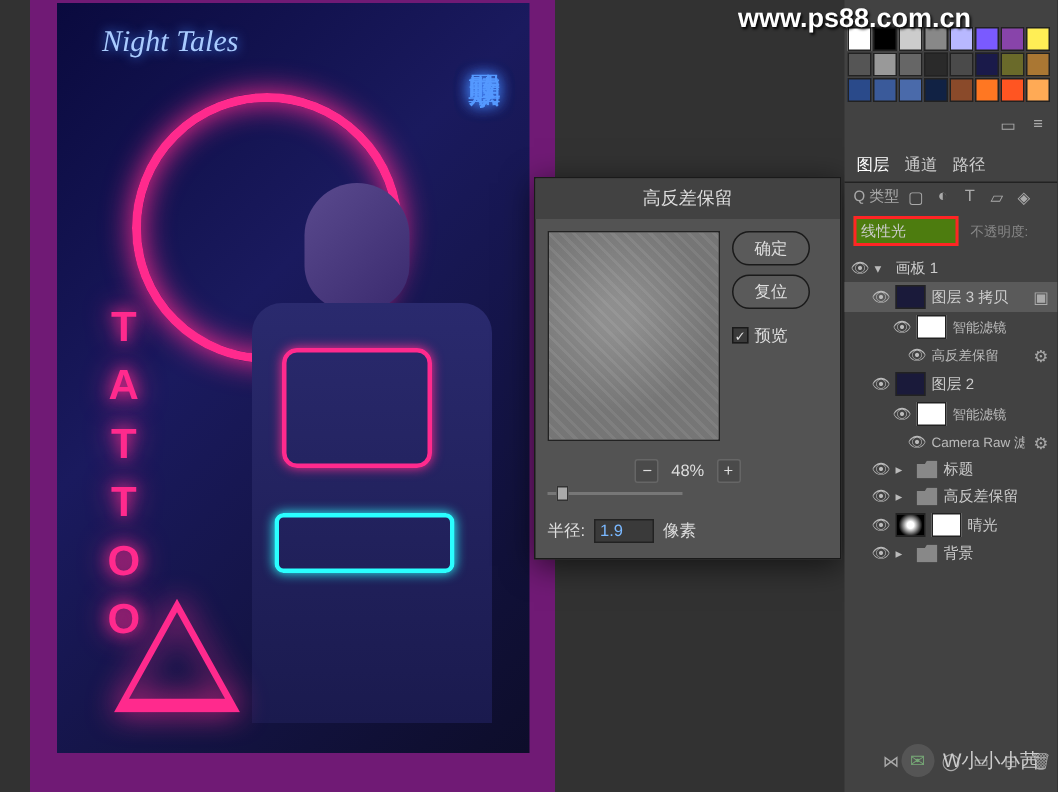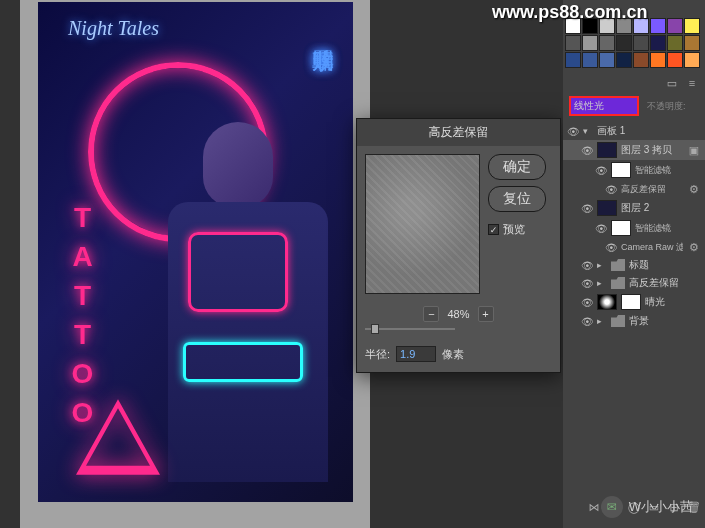--- a/index.html
+++ b/index.html
@@ -1,19 +1,19 @@
 <!DOCTYPE html>
 <html><head>
 <meta charset="utf-8">
 <style>
 * { margin: 0; padding: 0; box-sizing: border-box; font-family: "Microsoft YaHei", sans-serif; }
 body { background: #323232; width: 705px; height: 528px; overflow: hidden; position: relative; }
 
 
-.canvas-area { position: absolute; left: 20px; top: 0; width: 350px; height: 528px; background: #a3a3a3; }
+.canvas-area { position: absolute; left: 20px; top: 0; width: 350px; height: 528px; background: #701a75; }
 .artwork { position: absolute; left: 18px; top: 2px; width: 315px; height: 500px; background: linear-gradient(135deg, #0a0a3e 0%, #1a1a5e 40%, #0d0d2a 100%); overflow: hidden; }
 .neon-circle { position: absolute; left: 50px; top: 60px; width: 180px; height: 180px; border: 6px solid #ff2a8d; border-radius: 50%; box-shadow: 0 0 20px #ff2a8d, inset 0 0 20px #ff2a8d; }
 .neon-triangle { position: absolute; left: 30px; bottom: 20px; width: 0; height: 0; border-left: 50px solid transparent; border-right: 50px solid transparent; border-bottom: 90px solid transparent; filter: drop-shadow(0 0 10px #ff2a8d); }
 .neon-triangle::before { content:''; position:absolute; left:-50px; top:0; width:0; height:0; border-left: 50px solid transparent; border-right: 50px solid transparent; border-bottom: 90px solid #ff2a8d; clip-path: polygon(50% 8%, 8% 92%, 92% 92%, 50% 8%, 50% 18%, 82% 82%, 18% 82%, 50% 18%); }
 .tattoo-text { position: absolute; left: 28px; top: 200px; writing-mode: vertical-rl; text-orientation: upright; color: #ff2a8d; font-size: 28px; font-weight: bold; text-shadow: 0 0 10px #ff2a8d, 0 0 20px #ff2a8d; letter-spacing: 8px; }
 .night-tales { position: absolute; left: 30px; top: 15px; color: #aaccff; font-style: italic; font-size: 20px; text-shadow: 0 0 8px #4488ff; font-family: cursive; }
 .figure { position: absolute; left: 110px; top: 110px; width: 200px; height: 380px; }
 .figure-body { position: absolute; left: 20px; top: 90px; width: 160px; height: 280px; background: linear-gradient(180deg, #2a2a6e, #1a1a4e); border-radius: 20px 20px 0 0; }
 .figure-head { position: absolute; left: 55px; top: 10px; width: 70px; height: 85px; background: linear-gradient(135deg, #5a4a8e, #3a2a6e); border-radius: 35px 35px 30px 30px; }
 .harness-line { position: absolute; border: 3px solid #ff2a8d; box-shadow: 0 0 8px #ff2a8d; }
@@ -22,41 +22,41 @@
 .c1 { left: 35px; top: 230px; width: 120px; height: 40px; border-radius: 6px; }
 .cn-neon { position: absolute; right: 15px; top: 30px; writing-mode: vertical-rl; color: #5599ff; font-size: 22px; text-shadow: 0 0 10px #4488ff; }
 
 
 .dialog { position: absolute; left: 356px; top: 118px; width: 205px; background: #535353; border: 1px solid #1a1a1a; box-shadow: 0 4px 20px rgba(0,0,0,0.6); }
 .dialog-title { background: #424242; color: #ddd; font-size: 12px; padding: 5px 10px; text-align: center; position: relative; }
 .dialog-body { padding: 8px; display: flex; }
 .preview-box { width: 115px; height: 140px; background: #7a7a7a; border: 1px solid #222; position: relative; overflow: hidden; }
 .preview-content { width:100%; height:100%; background: repeating-linear-gradient(45deg, #888, #888 2px, #7a7a7a 2px, #7a7a7a 6px), radial-gradient(circle at 40% 40%, #999 10%, #777 60%); background-blend-mode: overlay; filter: contrast(0.7); }
 .dialog-right { margin-left: 8px; display: flex; flex-direction: column; gap: 6px; }
-.ps-button { background: #5a5a5a; border: 1px solid #1a1a1a; border-radius: 12px; color: #ddd; font-size: 14px; padding: 3px 14px; text-align: center; cursor: pointer; }
+.ps-button { background: #5a5a5a; border: 1px solid #1a1a1a; border-radius: 12px; color: #ddd; font-size: 11px; padding: 3px 14px; text-align: center; cursor: pointer; }
 .checkbox-row { display: flex; align-items: center; gap: 4px; color: #ddd; font-size: 11px; margin-top: 4px; }
 .checkbox { width: 11px; height: 11px; background: #3a3a3a; border: 1px solid #1a1a1a; display: inline-flex; align-items: center; justify-content: center; color: #ddd; font-size: 9px; }
 .zoom-row { display: flex; align-items: center; justify-content: center; gap: 8px; padding: 4px 0; color: #ddd; font-size: 11px; }
 .zoom-btn { width: 16px; height: 16px; border: 1px solid #666; border-radius: 2px; background: #4a4a4a; display: inline-flex; align-items: center; justify-content: center; cursor: pointer; }
-.radius-row { display: flex; align-items: center; gap: 6px; padding: 4px 8px 10px; color: #ddd; font-size: 11px; margin-top: 12px; }
+.radius-row { display: flex; gap: 6px; padding: 4px 8px 10px; color: #ddd; font-size: 11px; margin-top: 12px; }
 .radius-input { width: 40px; background: #3a3a3a; border: 1px solid #222; color: #7ab8ff; font-size: 11px; padding: 1px 3px; }
 .slider-track { position: relative; width: 90px; height: 2px; background: #777; margin: 2px 8px 8px; }
 .slider-thumb { position: absolute; left: 6px; top: -4px; width: 8px; height: 10px; background: #aaa; border: 1px solid #333; }
 
 
 .right-panels { position: absolute; right: 0; top: 0; width: 142px; height: 528px; background: #424242; }
 .swatches { position: absolute; right: 2px; top: 18px; width: 138px; }
 .swatch-row { display: flex; gap: 1px; margin-bottom: 1px; }
 .swatch { width: 16px; height: 16px; border: 1px solid #222; }
 .panel-tabs { display: flex; gap: 10px; padding: 4px 8px; color: #ccc; font-size: 11px; border-bottom: 1px solid #222; margin-top: 6px; }
 .panel-tabs span.active { color: #fff; }
 .panel-icon-row { display: flex; justify-content: flex-end; gap: 6px; padding: 2px 6px; }
 .tiny-icon { width: 14px; height: 14px; color: #aaa; font-size: 11px; display:inline-flex; align-items:center; justify-content:center; }
 .blend-row { display: flex; align-items: center; padding: 4px 6px; gap: 4px; }
-.blend-select { flex: 0 0 70px; border: 2px solid #ff2525; background: #6d28d9; color: #ccc; font-size: 10px; padding: 1px 3px; }
+.blend-select { flex: 0 0 70px; border: 2px solid #ff2525; background: #4d7c0f; color: #ccc; font-size: 10px; padding: 1px 3px; }
 .opacity-label { color: #888; font-size: 9px; margin-left: 4px; }
 .lock-row { display: flex; gap: 4px; padding: 2px 6px; color: #aaa; font-size: 10px; align-items:center; }
 .layers { padding: 2px 0; }
 .layer { display: flex; align-items: center; padding: 2px 4px; color: #ccc; font-size: 10px; gap: 4px; }
 .layer.selected { background: #5a5a5a; }
 .layer.indent1 { padding-left: 18px; }
 .layer.indent2 { padding-left: 32px; }
 .layer.indent3 { padding-left: 42px; }
 .eye { width: 12px; color: #bbb; cursor: pointer; font-size: 10px; }
 .toggle-arrow { width: 10px; color: #bbb; font-size: 9px; }
@@ -153,20 +153,33 @@
         <div class="swatch" style="background: rgb(255, 85, 34);"></div>
         <div class="swatch" style="background: rgb(255, 170, 85);"></div>
       </div>
     </div>
 
   <div style="margin-top:74px;">
     <div class="panel-icon-row">
       <span class="tiny-icon">▭</span>
       <span class="tiny-icon">≡</span>
     </div>
+    <div class="panel-tabs">
+      <span class="active">图层</span>
+      <span>通道</span>
+      <span>路径</span>
+    </div>
+    <div class="lock-row">
+      <span>Q 类型</span>
+      <span class="tiny-icon">▢</span>
+      <span class="tiny-icon">◐</span>
+      <span class="tiny-icon">T</span>
+      <span class="tiny-icon">▱</span>
+      <span class="tiny-icon">◈</span>
+    </div>
     <div class="blend-row">
       <div class="blend-select">线性光</div>
       <span class="opacity-label">不透明度:</span>
     </div>
 
     <div class="layers">
       <div class="layer">
         <span class="eye">👁</span>
         <span class="toggle-arrow">▾</span>
         <span class="layer-name">画板 1</span>

